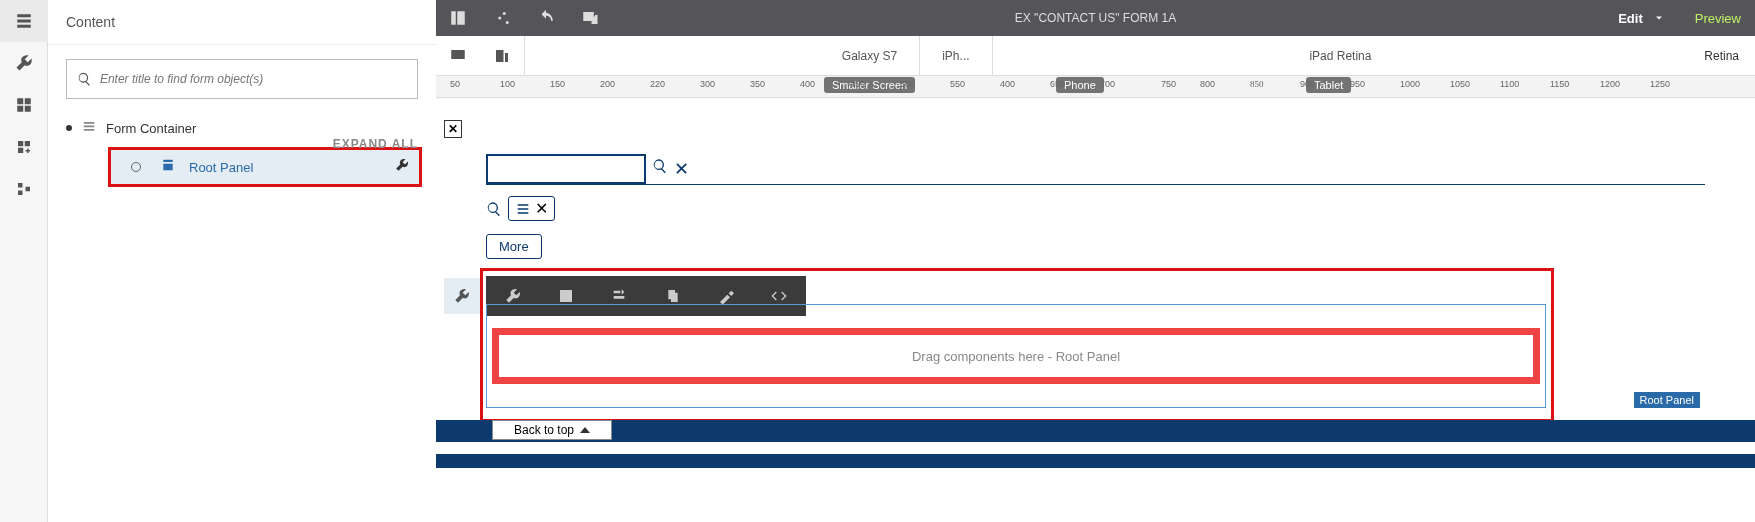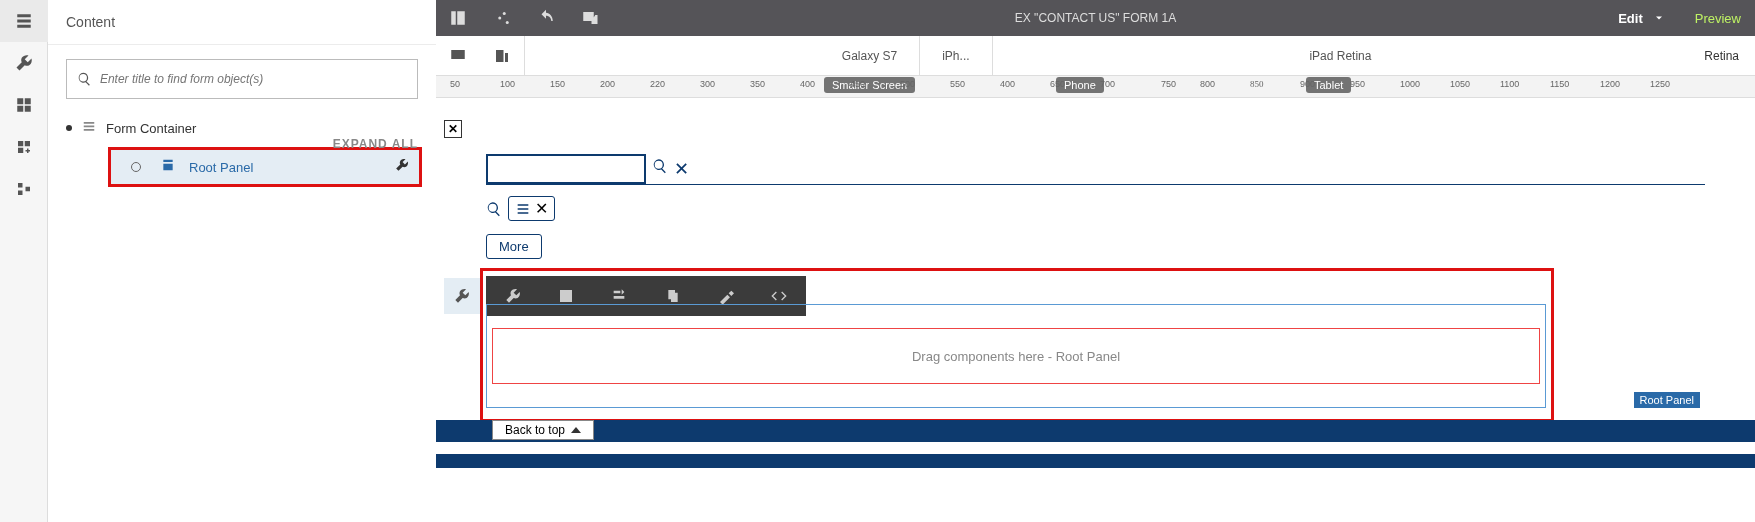--- a/index.html
+++ b/index.html
@@ -66,25 +66,25 @@
 
     .wrench-tab { position:absolute; left:8px; top:180px; width:36px; height:36px; background:#e4edf4; display:flex; align-items:center; justify-content:center; }
     .wrench-tab svg { width:16px; height:16px; fill:#555; }
 
     .big-hl { position:absolute; left:44px; top:170px; width:1074px; height:154px; border:3px solid #d11; }
     .dark-toolbar { position:absolute; left:50px; top:178px; width:320px; height:40px; background:#3b3b3b; display:flex; }
     .dark-toolbar .dt { flex:1; display:flex; align-items:center; justify-content:center; }
     .dark-toolbar .dt svg { width:16px; height:16px; fill:#ccc; }
 
     .panel-outline { position:absolute; left:50px; top:206px; width:1060px; height:104px; border:1px solid #5a9ad4; }
-    .drop-area { position:absolute; left:56px; top:230px; width:1048px; height:56px; border:1px solid #ef4444; display:flex; align-items:center; justify-content:center; font-size:13px; color:#888; }
+    .drop-area { position:absolute; left:56px; top:230px; width:1048px; height:56px; border:7px solid #ef4444; display:flex; align-items:center; justify-content:center; font-size:13px; color:#888; }
     .panel-name-tag { position:absolute; right:55px; top:294px; background:#2a6aa8; color:#fff; font-size:11px; padding:2px 6px; }
 
     .blue-bar { position:absolute; left:0; top:322px; right:0; height:22px; background:#0d3a6e; }
-    .back-top { position:absolute; left:56px; top:322px; background:#fff; border:1px solid #888; padding:2px 12px; font-size:12px; display:flex; align-items:center; gap:6px; }
+    .back-top { position:absolute; left:56px; top:322px; background:#fff; border:1px solid #888; padding:2px 21px; font-size:12px; display:flex; align-items:center; gap:6px; }
     .back-top .tri { width:0; height:0; border-left:5px solid transparent; border-right:5px solid transparent; border-bottom:6px solid #333; }
     .blue-bar2 { position:absolute; left:0; top:356px; right:0; height:14px; background:#0d3a6e; }
   </style>
 </head>
 <body>
 
 <div class="iconbar">
   <div class="slot active">
       <svg viewBox="0 0 24 24">
         <path d="M3 3h18v4H3zM3 10h18v4H3zM3 17h18v4H3z"></path>

